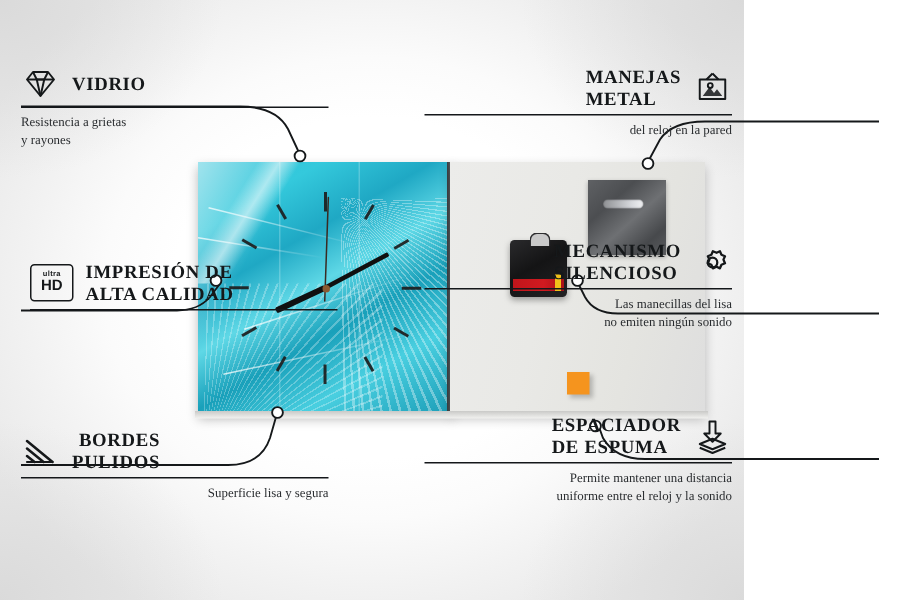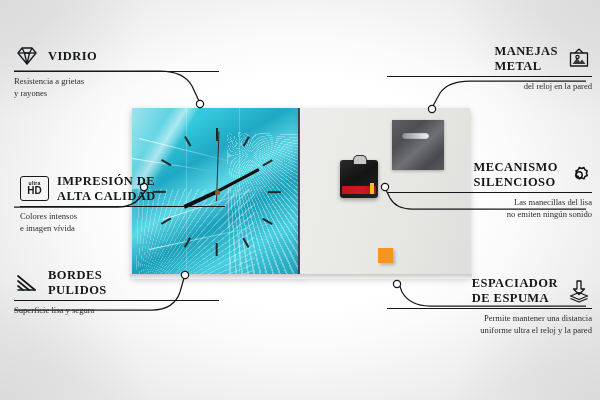--- a/index.html
+++ b/index.html
@@ -2,21 +2,21 @@
 <html><head>
 <meta charset="utf-8">
 <style>
   html,body{margin:0;padding:0;}
   body{
     width:600px;height:400px;overflow:hidden;
     font-family:"Liberation Serif", serif;
     background:#ffffff;
   }
   #stage{
-    position:relative;width:600px;height:400px;
+    position:relative;width:496px;height:400px;
     background:
       radial-gradient(ellipse 58% 62% at 50% 48%, #ffffff 0%, #ffffff 46%, #fbfbfb 62%, #f2f2f2 80%, #e9e9e9 100%);
   }
   .corner-shade{position:absolute;width:150px;height:120px;pointer-events:none;}
   .cs-tl{left:0;top:0;background:radial-gradient(ellipse at 0% 0%, rgba(200,200,200,.45) 0%, rgba(200,200,200,0) 70%);}
   .cs-tr{right:0;top:0;background:radial-gradient(ellipse at 100% 0%, rgba(200,200,200,.45) 0%, rgba(200,200,200,0) 70%);}
   .cs-bl{left:0;bottom:0;background:radial-gradient(ellipse at 0% 100%, rgba(200,200,200,.45) 0%, rgba(200,200,200,0) 70%);}
   .cs-br{right:0;bottom:0;background:radial-gradient(ellipse at 100% 100%, rgba(200,200,200,.45) 0%, rgba(200,200,200,0) 70%);}
 
   
@@ -91,21 +91,21 @@
   .callout .desc{
     font-family:"Liberation Serif", serif;
     font-size:8.6px;color:#2a2d30;line-height:11.2px;
   }
   .callout.right .desc{text-align:right;}
   .ico{width:26px;height:24px;flex:0 0 26px;}
   .ico svg{display:block;width:26px;height:24px;}
 
   #c-vidrio{left:14px;top:44px;}
   #c-impresion{left:20px;top:174px;}
-  #c-bordes{left:14px;top:268px;}
+  #c-bordes{left:14px;top:286px;text-align:right;}
   #c-manejas{right:8px;top:44px;}
   #c-mecanismo{right:8px;top:160px;}
   #c-espaciador{right:8px;top:276px;}
   .callout.right{width:205px;}
 
   #connectors{position:absolute;left:0;top:0;width:600px;height:400px;pointer-events:none;}
 
   .hdbox{width:27px;height:23px;border:1.6px solid #15181a;border-radius:3px;
     display:flex;flex-direction:column;align-items:center;justify-content:center;flex:0 0 27px;}
   .hdbox .u{font-size:5px;font-weight:bold;letter-spacing:.2px;color:#15181a;line-height:5px;font-family:"Liberation Sans",sans-serif;}
@@ -243,24 +243,20 @@
       <span class="hdbox">
         <span class="u">ultra</span>
         <span class="h">HD</span>
       </span>
       <span class="title">
         <span style="display:block">IMPRESIÓN DE</span>
         <span style="display:block">ALTA CALIDAD</span>
       </span>
     </div>
     <div class="rule"></div>
-    <div class="desc">
-      <span style="display:block">Colores intensos</span>
-      <span style="display:block">e imagen vívida</span>
-    </div>
   </div>
 
   <div class="callout left" id="c-bordes">
     <div class="head">
       <span class="ico">
         <svg viewBox="0 0 26 24">
             <g stroke="#15181a" stroke-width="1.7" stroke-linecap="round">
           <line x1="4" y1="5" x2="21" y2="19"></line>
               <line x1="4" y1="10" x2="15" y2="19"></line>
               <line x1="4" y1="15" x2="9" y2="19"></line>
@@ -336,17 +332,17 @@
           <path d="M11 2 H15 V10 H18.5 L13 15.5 L7.5 10 H11 Z"></path>
           <path d="M13 13.5 L21.5 17 L13 20.5 L4.5 17 Z"></path>
           <path d="M4.5 19.5 L13 23 L21.5 19.5"></path>
         </g>
           </svg>
       </span>
     </div>
     <div class="rule"></div>
     <div class="desc">
       <span style="display:block">Permite mantener una distancia</span>
-      <span style="display:block">uniforme ultra el reloj y la pared</span>
+      <span style="display:block">uniforme entre el reloj y la sonido</span>
     </div>
   </div>
 
 </div>
 
 </body></html>

